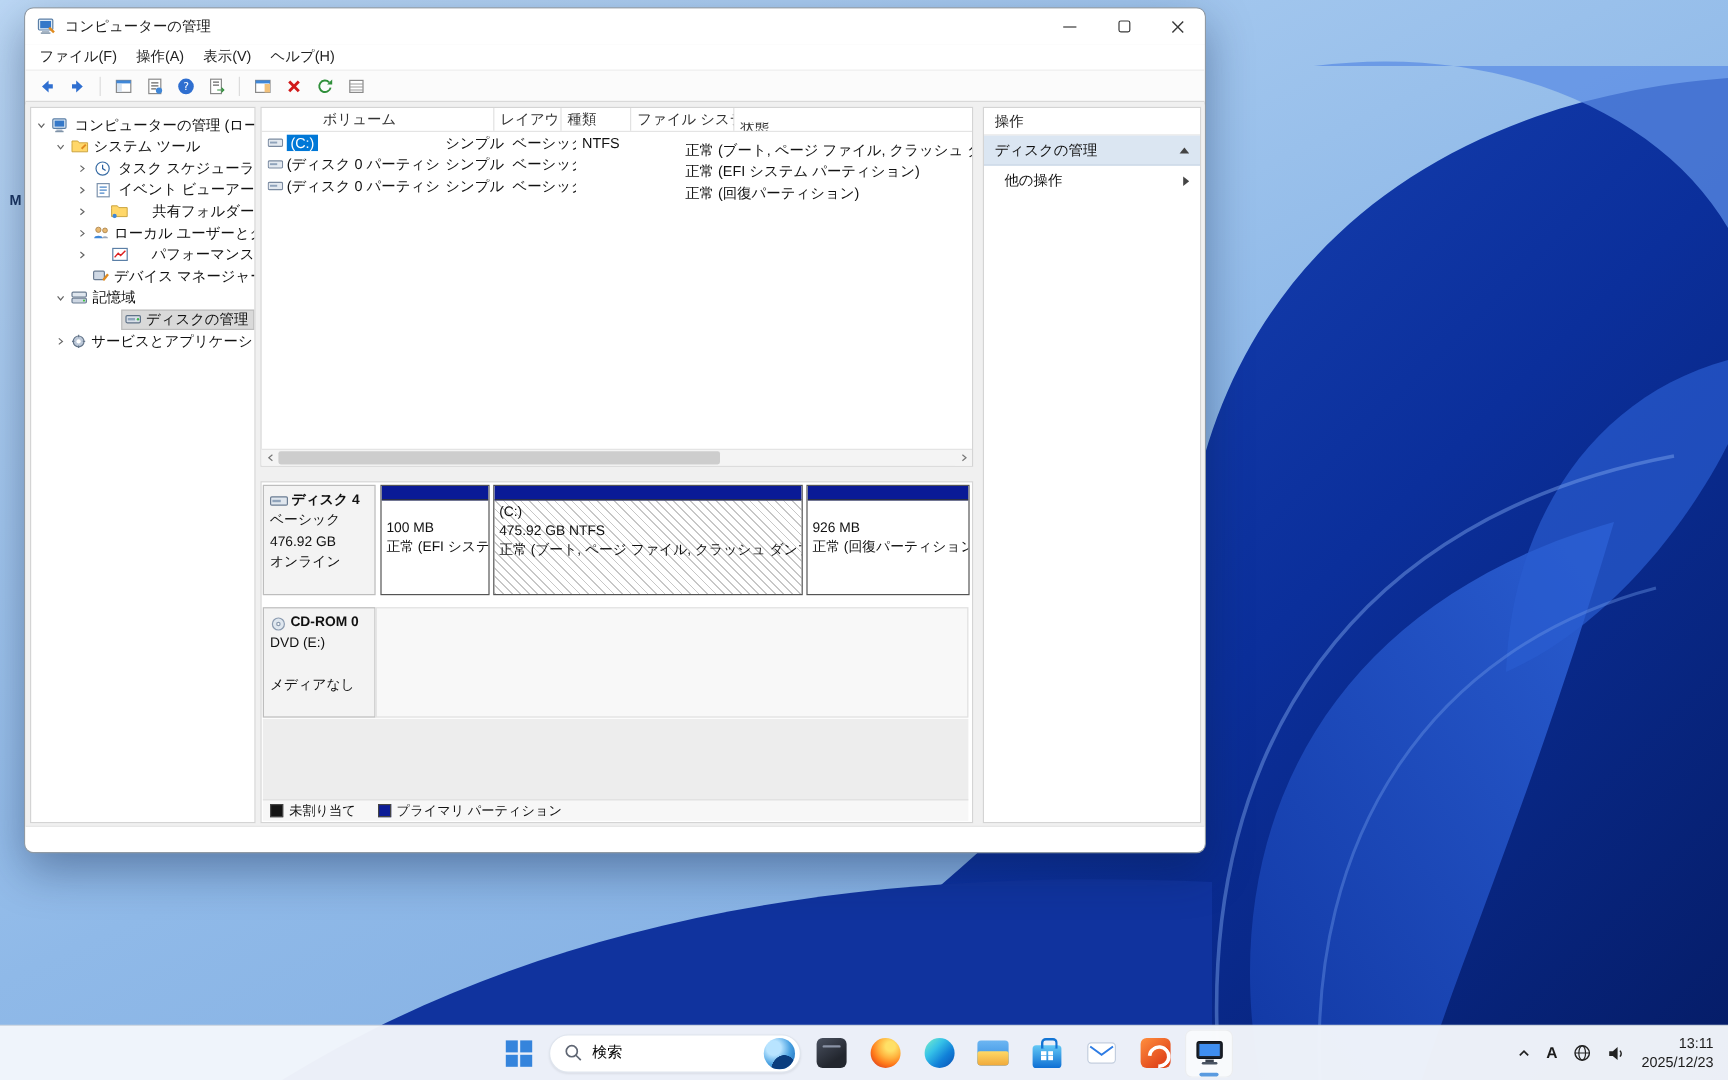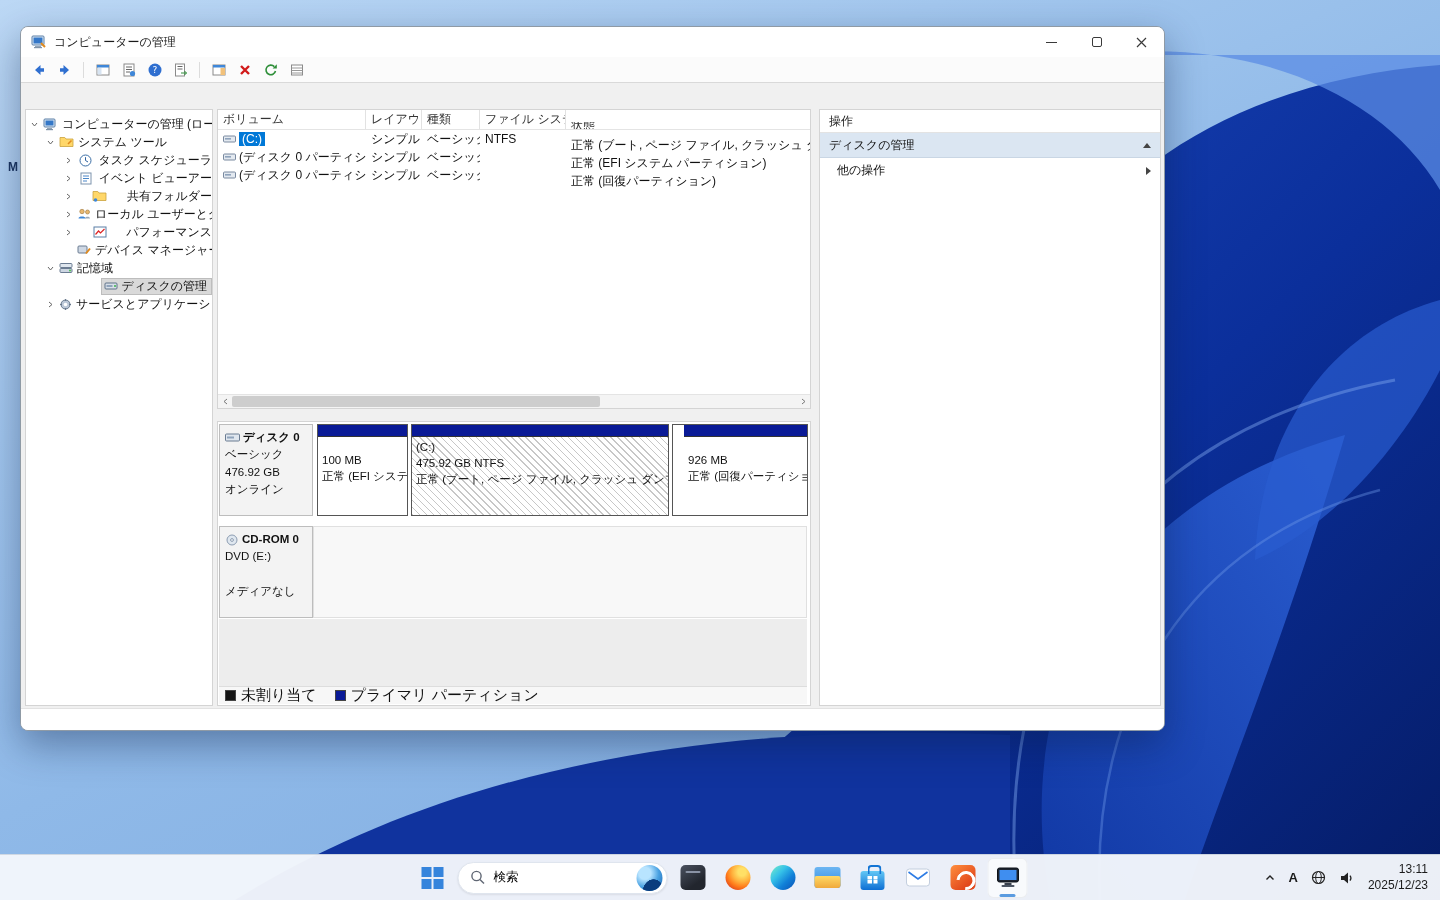--- a/index.html
+++ b/index.html
@@ -6,21 +6,21 @@
   html,body { width:1440px; height:900px; }
   body { font-family:"Liberation Sans","DejaVu Sans",sans-serif; overflow:hidden; }
 
   .stage { position:relative; width:1440px; height:900px; overflow:hidden;
     background:linear-gradient(155deg,#bcd8f5 0%,#a3c7ee 28%,#8fb9e8 52%,#7ca9df 100%); }
   .bloom { position:absolute; inset:0; pointer-events:none; }
 
   .stray-label { position:absolute; left:8px; top:160px; font-size:12px; font-weight:700; color:#1b3560; }
 
   
-  .win { position:absolute; left:20px; top:26px; width:1145px; height:705px;
+  .win { position:absolute; left:20px; top:6px; width:985px; height:705px;
     background:#f0f0f0; border:1px solid #8f9aa5; border-radius:8px;
     box-shadow:0 14px 38px rgba(10,30,70,.40); overflow:hidden; }
 
   .titlebar { height:30px; background:#fff; display:flex; align-items:center; padding-left:10px; gap:7px; }
   .title-text { font-size:12px; color:#1b1b1b; white-space:nowrap; }
   .controls { margin-left:auto; display:flex; height:30px; }
   .ctrl { width:45px; height:30px; display:flex; align-items:center; justify-content:center; }
   .minline { width:11px; height:1px; background:#3a3a3a; }
   .maxbox { width:10px; height:10px; border:1px solid #3a3a3a; border-radius:2px; }
 
@@ -44,21 +44,21 @@
   
   .trow { display:flex; align-items:center; height:18px; gap:4px; white-space:nowrap; font-size:12px; color:#111; overflow:hidden; }
   .tree-pane { padding-top:5px; }
   .ind1 { padding-left:3px; } .ind2 { padding-left:19px; } .ind3 { padding-left:37px;justify-content:space-between; }
   .chev { width:10px; display:flex; justify-content:center; flex:0 0 auto; }
   .nochev { width:10px; flex:0 0 auto; }
   .tlabel { overflow:hidden; }
   .tree-sel { display:flex; align-items:center; gap:4px; background:#d9d9d9; border:1px solid #bdbdbd; padding:0 4px 0 2px; height:17px; }
 
   
-  .lv-head { display:flex; height:20px; border-bottom:1px solid #e4e4e4; align-items:stretch; font-size:12px; color:#333; }
+  .lv-head { display:flex; height:20px; border-bottom:1px solid #e4e4e4; align-items:stretch; font-size:12px; color:#333;padding-left:46px; }
   .hc { display:flex; align-items:center; padding-left:5px; border-right:1px solid #e2e2e2; white-space:nowrap; overflow:hidden; }
   .c1 { width:148px; } .c2 { width:56px; } .c3 { width:58px; } .c4 { width:86px; } .c5 { flex:1; border-right:none;margin-top:12px; }
   .lrow { display:flex; height:18px; align-items:center; font-size:12px; color:#111; }
   .lc { padding-left:5px; white-space:nowrap; overflow:hidden; display:flex; align-items:center; gap:3px; }
   .sel-blue { background:#0078d7; color:#fff; padding:0 3px; }
 
   .hscroll { position:absolute; left:0; right:0; bottom:0; height:14px; background:#f4f4f4; border-top:1px solid #e4e4e4; display:flex; }
   .harrow { width:14px; height:13px; background:#f4f4f4; display:flex; align-items:center; justify-content:center; }
   .htrack { flex:1; position:relative; }
   .hthumb { position:absolute; left:0; top:1px; width:368px; height:11px; background:#cdcdcd; border-radius:2px; }
@@ -69,21 +69,21 @@
   .part { position:absolute; top:2px; height:92px; border:1px solid #555; background:#fff; overflow:hidden; }
   .pstrip { height:12px; background:#0a1a96; border-bottom:1px solid #333; position:relative; z-index:2; }
   .pbody { position:relative; padding:2px 4px; font-size:11.5px; line-height:1.4; color:#111; white-space:nowrap; overflow:hidden; }
   .pbody.pad2 { padding-top:15px; }
   .ptext { position:relative; z-index:2; }
   .hatch { position:absolute; left:0; right:0; top:12px; bottom:0; z-index:1;
     background:repeating-linear-gradient(45deg, rgba(70,70,70,.30) 0 1px, transparent 1px 5px); }
   .cdarea { position:absolute; left:95px; right:3px; top:104px; height:92px; background:#f8f8f8; border:1px solid #e0e0e0; }
   .graph-fill { position:absolute; left:1px; right:3px; top:197px; bottom:19px; background:#ededed; }
   .legend { position:absolute; left:1px; right:3px; bottom:1px; height:18px; background:#f7f7f7; border-top:1px solid #ddd;
-    display:flex; align-items:center; gap:18px; padding-left:6px; font-size:15px; color:#111; }
+    display:flex; align-items:center; gap:18px; padding-left:6px; font-size:11px; color:#111; }
   .leg-item { display:flex; align-items:center; gap:5px; }
   .sq { width:11px; height:11px; border:1px solid #444; flex:0 0 auto; }
 
   
   .act-head { height:23px; border-bottom:1px solid #e3e3e3; display:flex; align-items:center; padding:0 9px; font-size:12px; color:#222; }
   .act-sel { height:25px; background:#dbe6f2; border-bottom:1px solid #c9d6e4; display:flex; align-items:center; padding:0 9px; font-size:12px; color:#111; }
   .act-more { height:25px; display:flex; align-items:center; padding:0 9px 0 17px; font-size:12px; color:#111; }
   .spacer { flex:1; }
   .tri-up { width:0; height:0; border-left:4px solid transparent; border-right:4px solid transparent; border-bottom:5px solid #444; }
   .tri-right { width:0; height:0; border-top:4px solid transparent; border-bottom:4px solid transparent; border-left:5px solid #444; }
@@ -179,20 +179,26 @@
             <div class="maxbox"></div>
           </div>
         <div class="ctrl">
           <svg width="11" height="11">
               <path d="M1 1 L10 10 M10 1 L1 10" stroke="#3a3a3a" stroke-width="1.2"></path>
             </svg>
         </div>
       </div>
     </div>
 
+    <div class="menubar">
+      <span class="mi">ファイル(F)</span>
+      <span class="mi">操作(A)</span>
+      <span class="mi">表示(V)</span>
+      <span class="mi">ヘルプ(H)</span>
+    </div>
 
     <div class="toolbar">
       <div class="tbtn">
         <svg width="16" height="16">
             <path d="M9.5 3 L4 8 l5.5 5 v-3.2 h3.5 V6.2 H9.5z" fill="#2f6fd0"></path>
           </svg>
       </div>
       <div class="tbtn">
         <svg width="16" height="16">
             <path d="M6.5 3 L12 8 l-5.5 5 v-3.2 H3 V6.2 h3.5z" fill="#2f6fd0"></path>
@@ -469,21 +475,21 @@
         </div>
 
         <div class="pane graph-pane">
 
           <div class="dlabel" style="top:2px;">
             <div class="bold">
               <svg class="ti" width="15" height="11" viewBox="0 0 15 11">
                   <rect x="0.5" y="2" width="14" height="7" rx="1" fill="#dfe6ee" stroke="#6b7c92"></rect>
                   <rect x="2" y="4.5" width="7" height="2" fill="#8fa3bb"></rect>
                 </svg>
-              <span>ディスク 0</span>
+              <span>ディスク 4</span>
             </div>
             <div>ベーシック</div>
             <div>476.92 GB</div>
             <div>オンライン</div>
           </div>
 
           <div class="part" style="left:99px; width:91px;">
             <div class="pstrip"></div>
             <div class="pbody pad2">
               <div class="ptext">100 MB</div>
@@ -494,21 +500,21 @@
           <div class="part" style="left:193px; width:258px;">
             <div class="pstrip"></div>
             <div class="hatch"></div>
             <div class="pbody">
               <div class="ptext">(C:)</div>
               <div class="ptext">475.92 GB NTFS</div>
               <div class="ptext">正常 (ブート, ページ ファイル, クラッシュ ダンプ, ベーシッ</div>
             </div>
           </div>
 
-          <div class="part" style="left:454px; width:136px;padding-left:11px;">
+          <div class="part" style="left:454px; width:136px;">
             <div class="pstrip"></div>
             <div class="pbody pad2">
               <div class="ptext">926 MB</div>
               <div class="ptext">正常 (回復パーティション)</div>
             </div>
           </div>
 
           <div class="dlabel" style="top:104px;">
             <div class="bold">
               <svg class="ti" width="14" height="12" viewBox="0 0 14 12">

